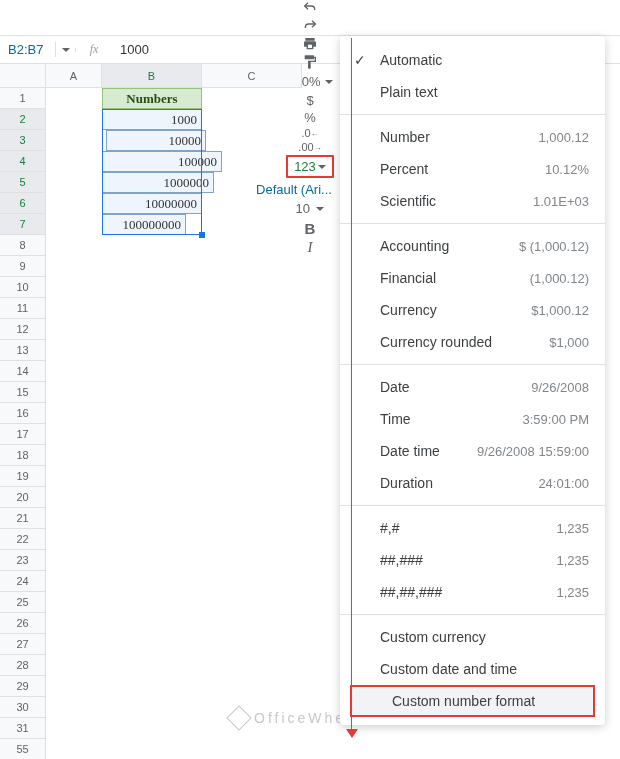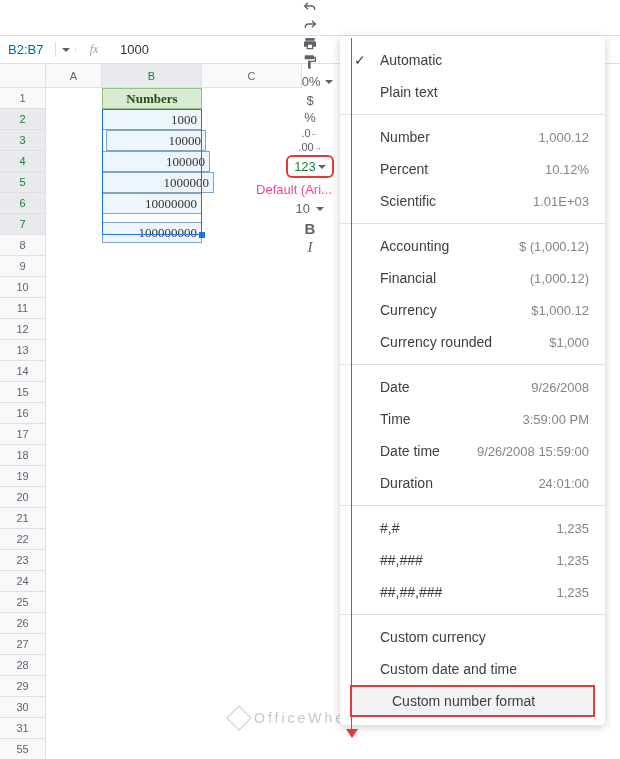--- a/index.html
+++ b/index.html
@@ -38,26 +38,26 @@
       color: #5f6368; padding: 0 6px; font-size: 13px;
     }
     .caret-down {
       width: 0; height: 0; border-left: 4px solid transparent;
       border-right: 4px solid transparent; border-top: 4px solid #5f6368;
       display: inline-block;
     }
     .fmt-123 {
       display: flex; align-items: center; gap: 2px;
       color: #188038; font-weight: 500; padding: 2px 6px;
-      border: 2px solid #e53935; border-radius: 6px;
+      border: 2px solid #e53935; border-radius: 1px;
       font-size: 13px;
     }
     .font-sel {
       display: flex; align-items: flex-end; gap: 24px;
-      color: #ec4899; padding: 0 6px; font-size: 13px;
+      color: #0369a1; padding: 0 6px; font-size: 13px;
       min-width: 100px;
     }
     .size-sel {
       display: flex; align-items: center; gap: 6px;
       color: #5f6368; padding: 0 8px; font-size: 13px;
       min-width: 45px;
     }
     .bold-btn { font-weight: bold; font-size: 15px; color: #5f6368; }
     .italic-btn { font-style: italic; font-size: 15px; color: #5f6368; font-family: serif; }
 
@@ -266,24 +266,24 @@
       <div class="row-h">28</div>
       <div class="row-h">29</div>
       <div class="row-h">30</div>
       <div class="row-h">31</div>
       <div class="row-h">55</div>
     </div>
     <div class="cells" style="flex:1">
       <div class="cell header-cell" style="left:56px;top:0;width:100px">Numbers</div>
       <div class="cell data-cell" style="left:56px;top:21px;width:100px">1000</div>
       <div class="cell data-cell" style="left:60px;top:42px;width:100px">10000</div>
-      <div class="cell data-cell" style="left:56px;top:63px;width:108px">100000</div>
+      <div class="cell data-cell" style="left:56px;top:63px;width:120px">100000</div>
       <div class="cell data-cell" style="left:56px;top:84px;width:112px">1000000</div>
       <div class="cell data-cell" style="left:56px;top:105px;width:100px">10000000</div>
-      <div class="cell data-cell" style="left:56px;top:134px;width:100px">100000000</div>
+      <div class="cell data-cell" style="left:56px;top:126px;width:84px">100000000</div>
       <div class="sel-border" style="left:56px;top:21px;width:100px;height:126px"></div>
       <div class="sel-handle" style="left:153px;top:144px"></div>
     </div>
   </div>
 </div>
 
 <div class="dropdown">
   <div class="dd-item">
       <span class="dd-check">✓</span>
       <span>Automatic</span>

